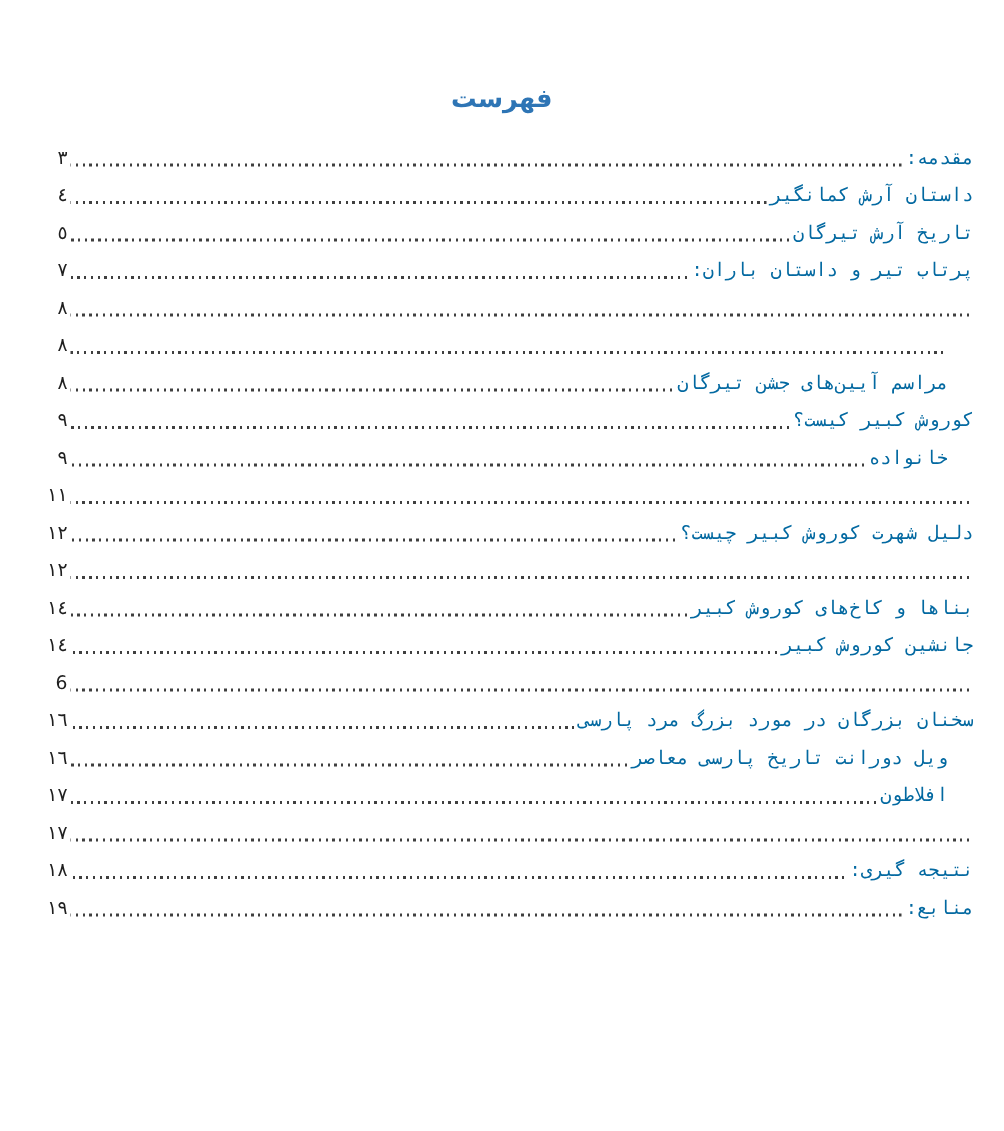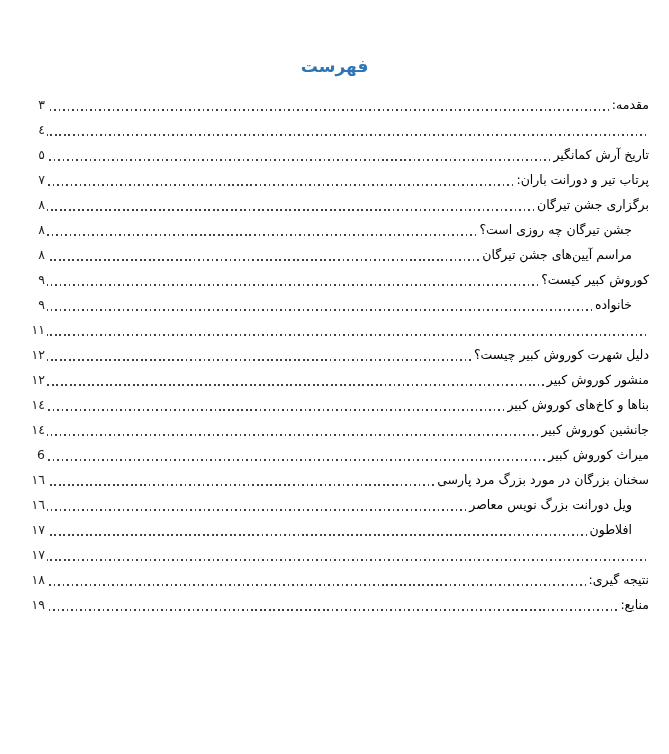--- a/index.html
+++ b/index.html
@@ -33,21 +33,22 @@
     align-items: baseline;
     height: 25px;
     font-size: 12.5px;
     line-height: 25px;
     cursor: pointer;
   }
   .toc-row.level-2 { padding-right: 17px; }
   .toc-text {
     flex: 0 0 auto;
     white-space: nowrap;
-    color: #000000;
+    color: #0369a1;
+    font-family: Liberation Mono, monospace;
   }
   .toc-dots {
     flex: 1 1 auto;
     align-self: flex-end;
     height: 2px;
     margin: 0 3px 6px 2px;
     background-image: repeating-linear-gradient(to left, #3f3f3f 0 1.5px, transparent 1.5px 4.5px);
   }
   .toc-page {
     flex: 0 0 auto;
@@ -63,40 +64,39 @@
 <div class="page">
   <div class="doc-title">فهرست</div>
 
   <div class="toc-list">
       <div class="toc-row level-1">
     <span class="toc-text">مقدمه:</span>
     <span class="toc-dots"></span>
     <span class="toc-page">٣</span>
   </div>
       <div class="toc-row level-1">
+    <span class="toc-text">داستان آرش کمانگیر</span>
     <span class="toc-dots"></span>
     <span class="toc-page">٤</span>
   </div>
       <div class="toc-row level-1">
-    <span class="toc-text">تاریخ آرش کمانگیر</span>
+    <span class="toc-text">تاریخ آرش تیرگان</span>
     <span class="toc-dots"></span>
     <span class="toc-page">٥</span>
   </div>
       <div class="toc-row level-1">
-    <span class="toc-text">پرتاب تیر و دورانت باران:</span>
+    <span class="toc-text">پرتاب تیر و داستان باران:</span>
     <span class="toc-dots"></span>
     <span class="toc-page">٧</span>
   </div>
       <div class="toc-row level-1">
-    <span class="toc-text">برگزاری جشن تیرگان</span>
     <span class="toc-dots"></span>
     <span class="toc-page">٨</span>
   </div>
       <div class="toc-row level-2">
-    <span class="toc-text">جشن تیرگان چه روزی است؟</span>
     <span class="toc-dots"></span>
     <span class="toc-page">٨</span>
   </div>
       <div class="toc-row level-2">
     <span class="toc-text">مراسم آیین‌های جشن تیرگان</span>
     <span class="toc-dots"></span>
     <span class="toc-page">٨</span>
   </div>
       <div class="toc-row level-1">
     <span class="toc-text">کوروش کبیر کیست؟</span>
@@ -111,46 +111,44 @@
       <div class="toc-row level-1">
     <span class="toc-dots"></span>
     <span class="toc-page">١١</span>
   </div>
       <div class="toc-row level-1">
     <span class="toc-text">دلیل شهرت کوروش کبیر چیست؟</span>
     <span class="toc-dots"></span>
     <span class="toc-page">١٢</span>
   </div>
       <div class="toc-row level-1">
-    <span class="toc-text">منشور کوروش کبیر</span>
     <span class="toc-dots"></span>
     <span class="toc-page">١٢</span>
   </div>
       <div class="toc-row level-1">
     <span class="toc-text">بناها و کاخ‌های کوروش کبیر</span>
     <span class="toc-dots"></span>
     <span class="toc-page">١٤</span>
   </div>
       <div class="toc-row level-1">
     <span class="toc-text">جانشین کوروش کبیر</span>
     <span class="toc-dots"></span>
     <span class="toc-page">١٤</span>
   </div>
       <div class="toc-row level-1">
-    <span class="toc-text">میراث کوروش کبیر</span>
     <span class="toc-dots"></span>
     <span class="toc-page">6</span>
   </div>
       <div class="toc-row level-1">
     <span class="toc-text">سخنان بزرگان در مورد بزرگ مرد پارسی</span>
     <span class="toc-dots"></span>
     <span class="toc-page">١٦</span>
   </div>
       <div class="toc-row level-2">
-    <span class="toc-text">ویل دورانت بزرگ نویس معاصر</span>
+    <span class="toc-text">ویل دورانت تاریخ پارسی معاصر</span>
     <span class="toc-dots"></span>
     <span class="toc-page">١٦</span>
   </div>
       <div class="toc-row level-2">
     <span class="toc-text">افلاطون</span>
     <span class="toc-dots"></span>
     <span class="toc-page">١٧</span>
   </div>
       <div class="toc-row level-1">
     <span class="toc-dots"></span>

